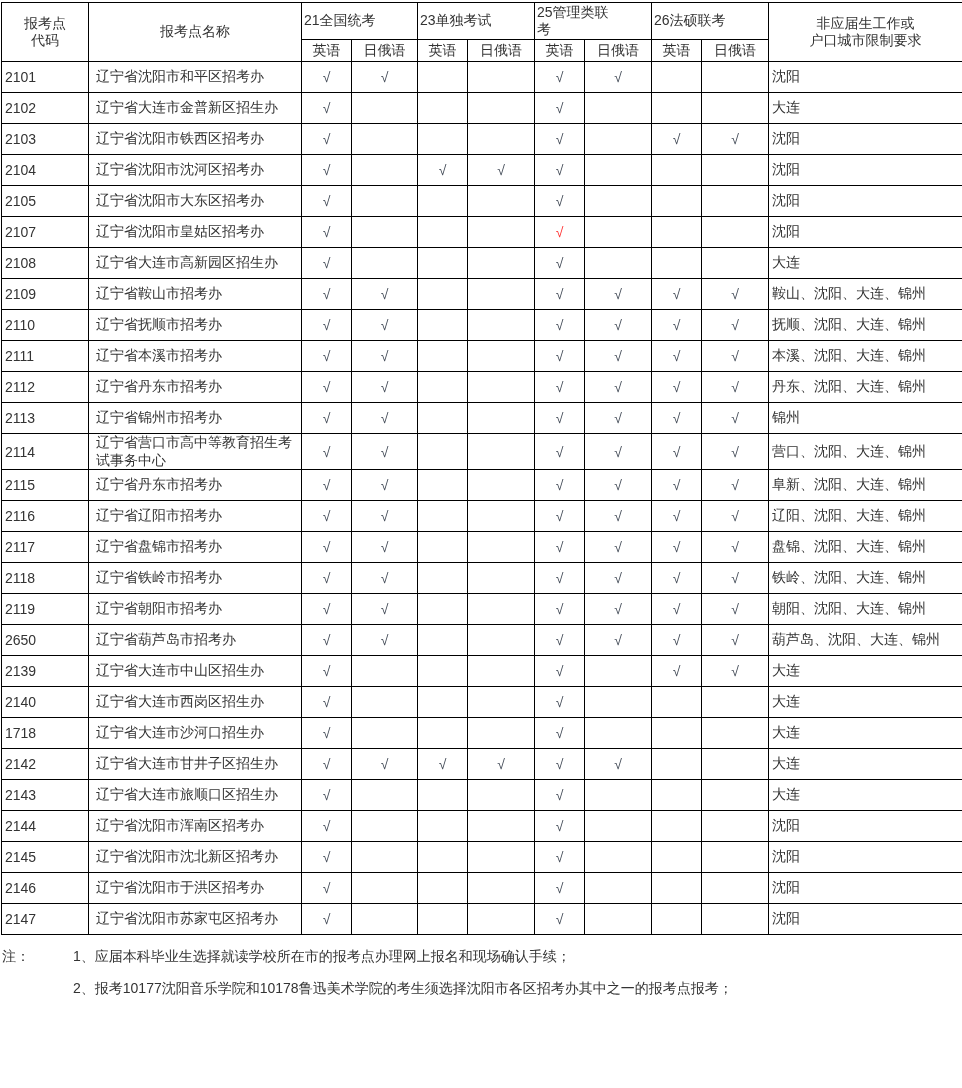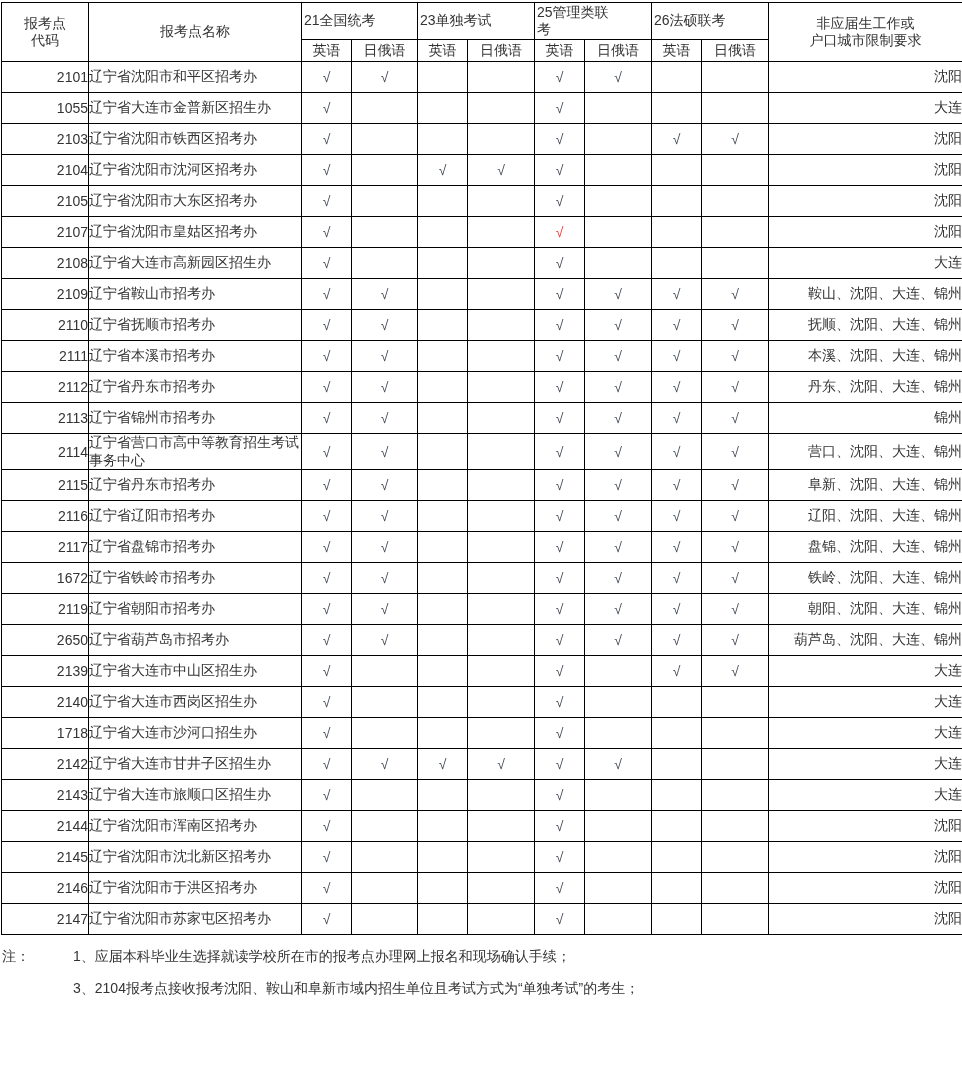--- a/index.html
+++ b/index.html
@@ -15,25 +15,25 @@
   }
   .tbl th,.tbl td{
     border:1px solid var(--border);font-weight:normal;font-size:14px;
     vertical-align:middle;overflow:hidden;padding:0;
   }
   thead th{white-space:pre-line;line-height:1.25;text-align:center;}
   thead tr.grp-row th{height:36px;}
   thead tr.sub-row th{height:21px;}
   th.grp{text-align:left;padding-left:2px;}
   tbody td{height:30px;}
-  td.code{text-align:right;padding-left:3px;margin-left:48px;}
-  td.name{text-align:left;padding-left:0;word-break:break-all;line-height:1.25;}
+  td.code{text-align:left;padding-left:3px;margin-left:48px;}
+  td.name{text-align:left;padding-left:7px;word-break:break-all;line-height:1.25;}
   td.mark{text-align:center;color:var(--check);}
   td.mark.red{color:var(--red_check);}
-  td.city{text-align:right;padding-left:3px;word-break:break-all;}
+  td.city{text-align:left;padding-left:3px;word-break:break-all;}
   .notes{margin:13px 0 0 2px;font-size:14px;}
   .note-row{display:flex;margin-bottom:15px;line-height:1.2;}
   .note-label{width:53px;flex:none;}
   .note-text{flex:1;margin-left:18px;}
 </style>
 </head>
 <body>
 
 <table class="tbl">
   <colgroup>
@@ -81,21 +81,21 @@
     <td class="mark">√</td>
     <td class="mark"></td>
     <td class="mark"></td>
     <td class="mark">√</td>
     <td class="mark">√</td>
     <td class="mark"></td>
     <td class="mark"></td>
     <td class="city">沈阳</td>
   </tr>
       <tr>
-    <td class="code">1055</td>
+    <td class="code">2102</td>
     <td class="name">辽宁省大连市金普新区招生办</td>
     <td class="mark">√</td>
     <td class="mark"></td>
     <td class="mark"></td>
     <td class="mark"></td>
     <td class="mark">√</td>
     <td class="mark"></td>
     <td class="mark"></td>
     <td class="mark"></td>
     <td class="city">大连</td>
@@ -276,21 +276,21 @@
     <td class="mark">√</td>
     <td class="mark"></td>
     <td class="mark"></td>
     <td class="mark">√</td>
     <td class="mark">√</td>
     <td class="mark">√</td>
     <td class="mark">√</td>
     <td class="city">盘锦、沈阳、大连、锦州</td>
   </tr>
       <tr>
-    <td class="code">1672</td>
+    <td class="code">2118</td>
     <td class="name">辽宁省铁岭市招考办</td>
     <td class="mark">√</td>
     <td class="mark">√</td>
     <td class="mark"></td>
     <td class="mark"></td>
     <td class="mark">√</td>
     <td class="mark">√</td>
     <td class="mark">√</td>
     <td class="mark">√</td>
     <td class="city">铁岭、沈阳、大连、锦州</td>
@@ -441,15 +441,15 @@
     </tbody>
 </table>
 
 <div class="notes">
   <div class="note-row">
     <span class="note-label">注：</span>
     <span class="note-text">1、应届本科毕业生选择就读学校所在市的报考点办理网上报名和现场确认手续；</span>
   </div>
   <div class="note-row">
     <span class="note-label"></span>
-    <span class="note-text">3、2104报考点接收报考沈阳、鞍山和阜新市域内招生单位且考试方式为“单独考试”的考生；</span>
+    <span class="note-text">2、报考10177沈阳音乐学院和10178鲁迅美术学院的考生须选择沈阳市各区招考办其中之一的报考点报考；</span>
   </div>
 </div>
 
 </body></html>

